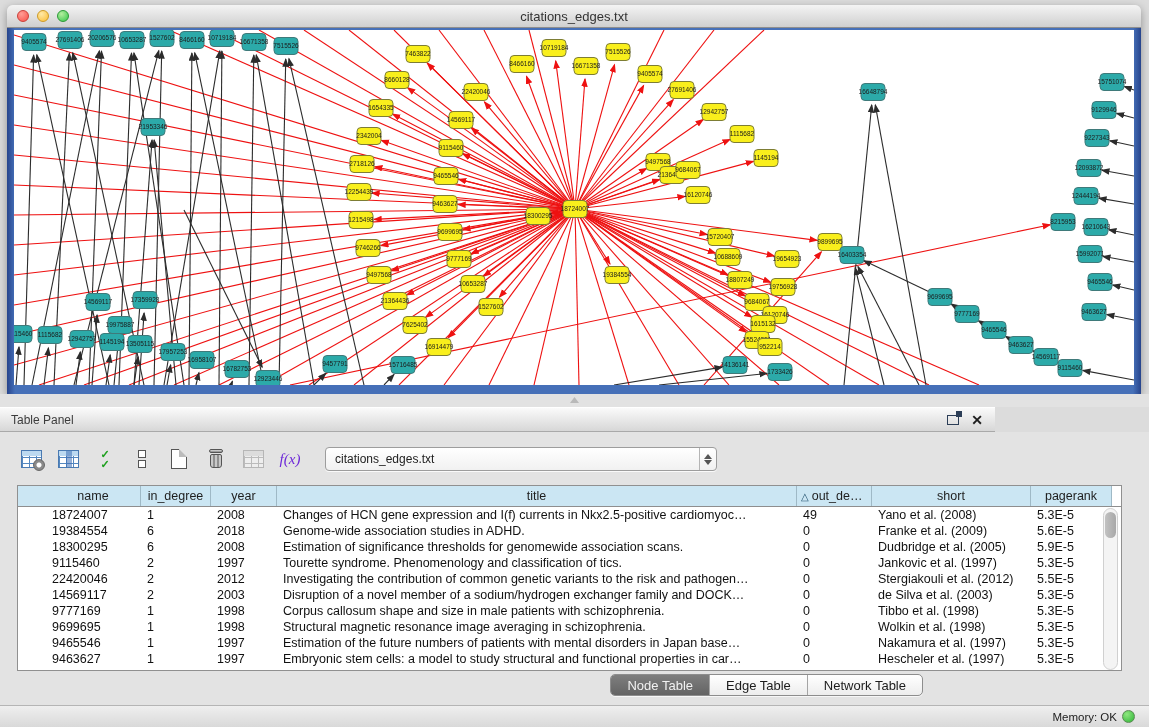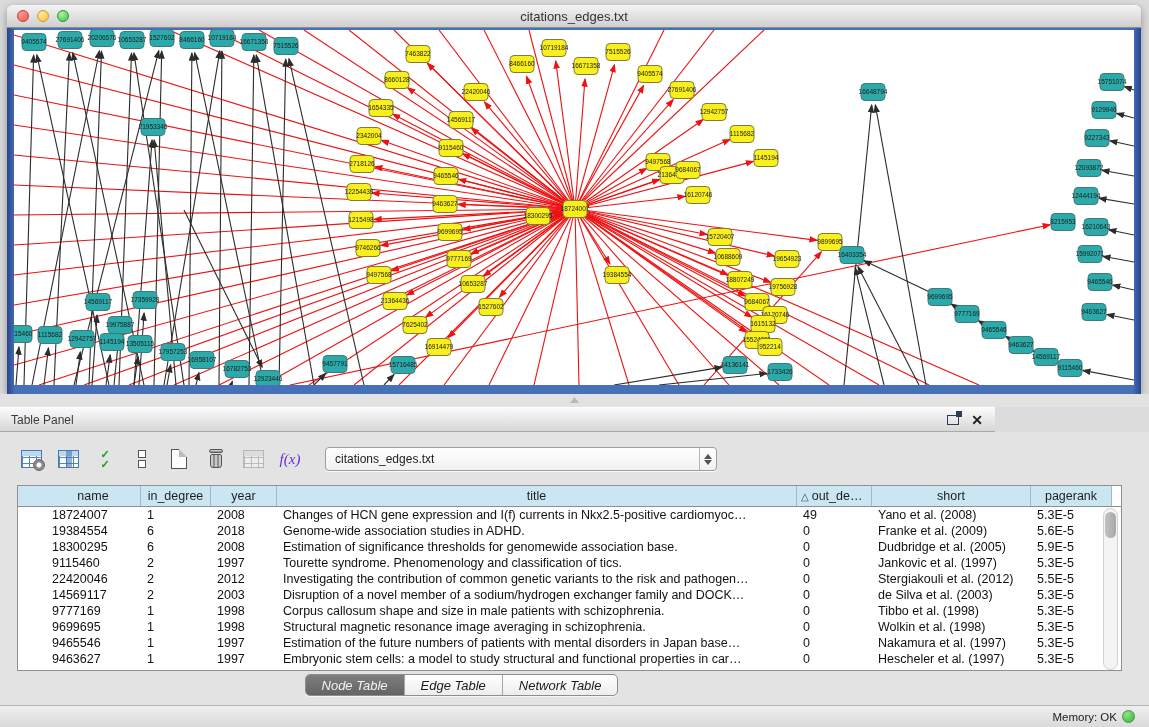--- a/index.html
+++ b/index.html
@@ -68,21 +68,21 @@
   .thead > div { border-right:1px solid #9fb9c6; display:flex; align-items:center; justify-content:center; color:#1e1e1e; overflow:hidden; white-space:nowrap; }
   .thead > div:last-child { border-right:none; background:#fff; }
   .thead .sorted { justify-content:flex-start; padding-left:4px; gap:3px; }
   .sort-tri { font-size:10px; color:#23526e; }
   .trow { height:16px; line-height:16px; color:#111; }
   .trow > div { padding-left:6px; overflow:hidden; white-space:nowrap; }
   .vscroll { position:absolute; right:3px; top:22px; width:15px; height:162px; background:#f4f4f4; border:1px solid #d0d0d0; border-radius:8px; }
   .vscroll .thumb { position:absolute; left:1px; top:3px; width:11px; height:26px; border-radius:6px; background:linear-gradient(90deg,#c2c2c2,#a8a8a8); }
 
   
-  .tp-tabs { position:absolute; left:0; top:242px; width:923px; display:flex; justify-content:center;font-style:italic; }
+  .tp-tabs { position:absolute; left:0; top:242px; width:923px; display:flex; justify-content:flex-end; }
   .seg { display:flex; height:22px; border:1px solid #8d8d8d; border-radius:5px; overflow:hidden; background:linear-gradient(#ffffff,#ededed); box-shadow:0 1px 0 rgba(255,255,255,.7); }
   .seg .tab { padding:0 16px; font-size:13px; color:#1c1c1c; display:flex; align-items:center; border-right:1px solid #a5a5a5; }
   .seg .tab:last-child { border-right:none; }
   .seg .tab.active { background:linear-gradient(#7e7e7e,#646464); color:#f2f2f2; }
 
   
   .statusbar { position:absolute; left:0; top:705px; width:1149px; height:22px; background:linear-gradient(#efefef,#d9d9d9); border-top:1px solid #b5b5b5; display:flex; align-items:center; justify-content:flex-end; gap:5px; padding-right:14px; }
   .statusbar .mem { font-size:11.5px; color:#222; }
   .mem-light { width:13px; height:13px; border-radius:50%; background:radial-gradient(circle at 35% 30%,#8fe77f,#2eb437); border:1px solid #5a8a52; }
 </style>
@@ -724,21 +724,21 @@
           <div>Genome-wide association studies in ADHD.</div>
           <div>0</div>
           <div>Franke et al. (2009)</div>
           <div>5.6E-5</div>
           <div></div>
         </div>
         <div class="trow">
           <div>18300295</div>
           <div>6</div>
           <div>2008</div>
-          <div>Estimation of significance thresholds for genomewide association base.</div>
+          <div>Estimation of significance thresholds for genomewide association scans.</div>
           <div>0</div>
           <div>Dudbridge et al. (2005)</div>
           <div>5.9E-5</div>
           <div></div>
         </div>
         <div class="trow">
           <div>9115460</div>
           <div>2</div>
           <div>1997</div>
           <div>Tourette syndrome. Phenomenology and classification of tics.</div>

